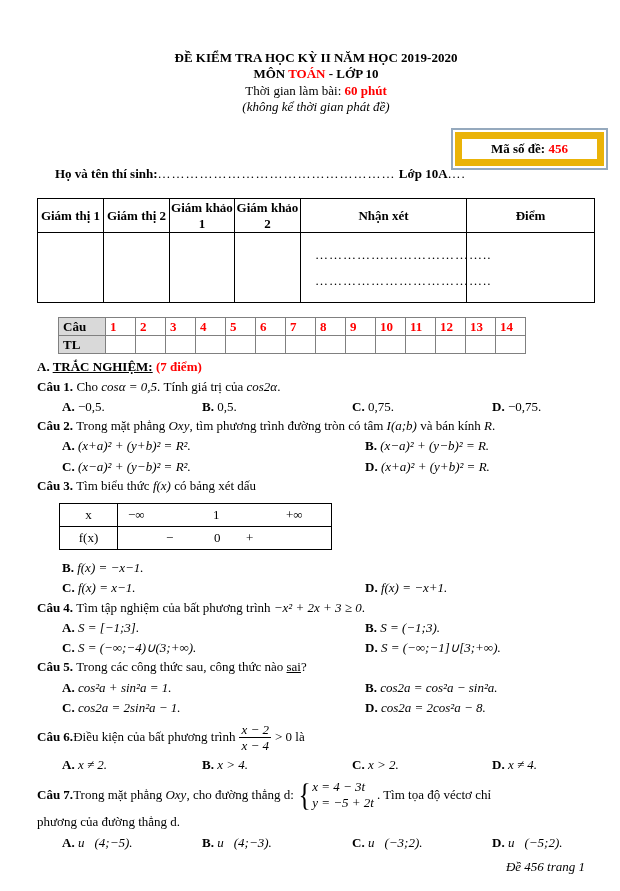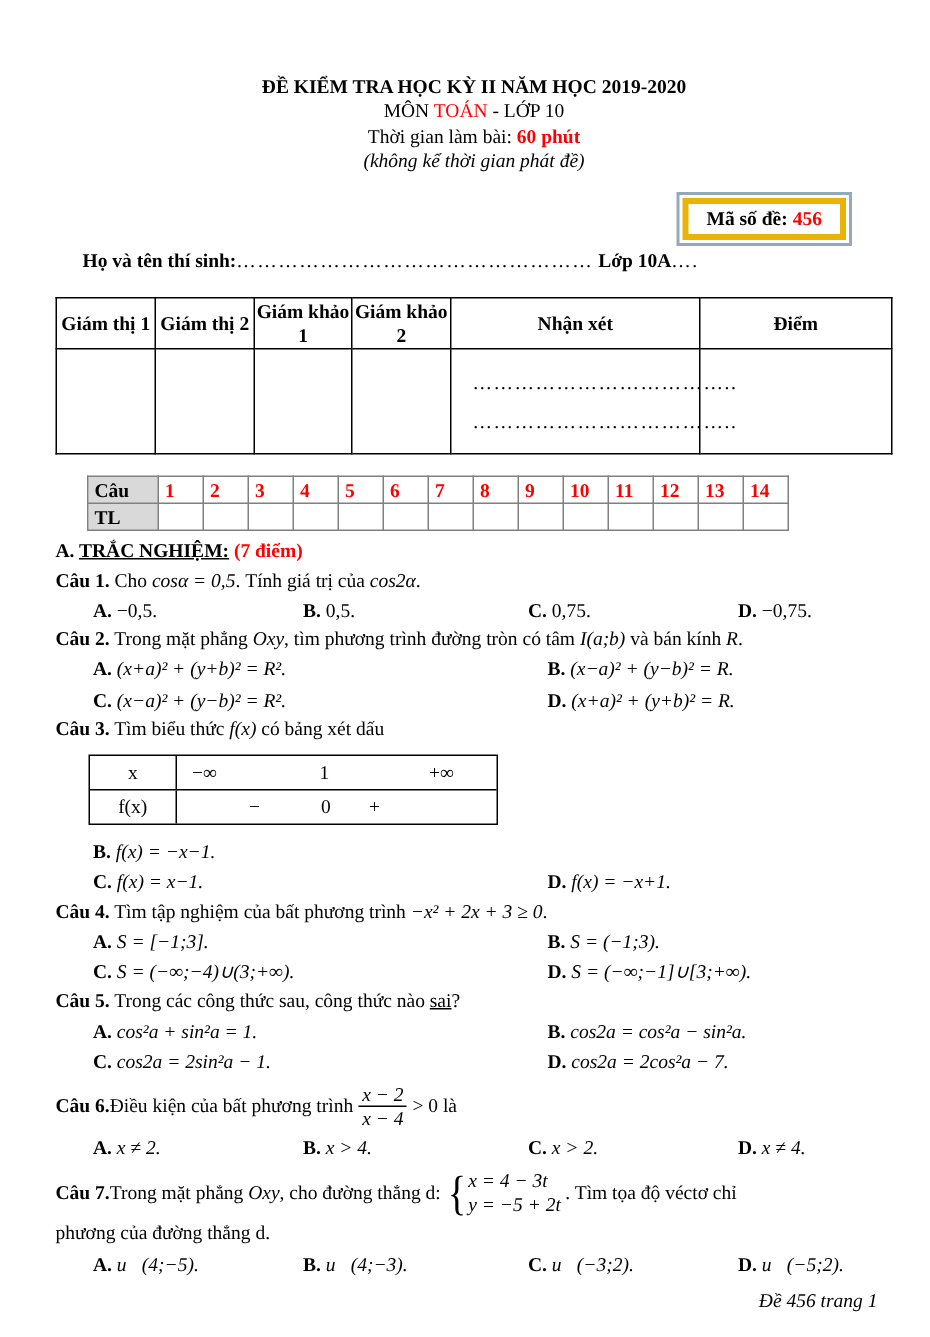--- a/index.html
+++ b/index.html
@@ -11,26 +11,26 @@
   .red{color:#ff0000;}
   b{font-weight:bold;}
 
   
   .hdr{display:flex;}
   .hdr-left{width:232px;text-align:center;}
   .hdr-right{flex:1;text-align:center;}
   .hdr-left .dept{color:#ff0000;font-weight:bold;margin-top:1px;}
   .hdr-rule{width:118px;border-top:1px solid #000;margin:4px auto 8px auto;height:0;}
   .hdr-right .t1{font-weight:bold;}
-  .hdr-right .t2{font-weight:normal;}
+  .hdr-right .t2{font-weight:bold;}
   .hdr-right .t4{font-style:italic;}
 
   
   .codebox{position:absolute;top:128px;left:451px;border:2px solid #95a9bd;background:#fff;padding:2px;}
-  .codebox-in{border:4px solid #eab308;padding:2px 12px;font-weight:bold;white-space:nowrap;}
+  .codebox-in{border:7px solid #eab308;padding:2px 29px;font-weight:bold;white-space:nowrap;}
 
   
   .nameline{margin-top:51px;padding-left:18px;font-weight:bold;}
   .nameline .dots{font-weight:normal;letter-spacing:1px;}
 
   
   table{border-collapse:collapse;}
   .gtable{margin-top:16px;width:558px;table-layout:fixed;}
   .gtable td,.gtable th{border:1px solid #000;font-weight:bold;text-align:center;vertical-align:middle;padding:0;}
   .gtable .hrow{height:34px;}
@@ -236,21 +236,21 @@
 
   <div class="q">
     <b class="ql">Câu 5.</b><span><span> Trong các công thức sau, công thức nào </span><span class="u">sai</span><span>?</span></span>
   </div>
   <div class="orow two">
     <span class="opt"><b>A.</b> <span class="m">cos²a + sin²a = 1.</span></span>
     <span class="opt"><b>B.</b> <span class="m">cos2a = cos²a − sin²a.</span></span>
   </div>
   <div class="orow two">
     <span class="opt"><b>C.</b> <span class="m">cos2a = 2sin²a − 1.</span></span>
-    <span class="opt"><b>D.</b> <span class="m">cos2a = 2cos²a − 7.</span></span>
+    <span class="opt"><b>D.</b> <span class="m">cos2a = 2cos²a − 8.</span></span>
   </div>
 
   <div class="qflex">
     <b class="ql">Câu 6.</b>
       <span><span> Điều kiện của bất phương trình </span></span>
     <span class="frac">
         <span class="fnum m">x − 2</span>
         <span class="fden m">x − 4</span>
       </span>
     <span><span> &gt; 0 là</span></span>

